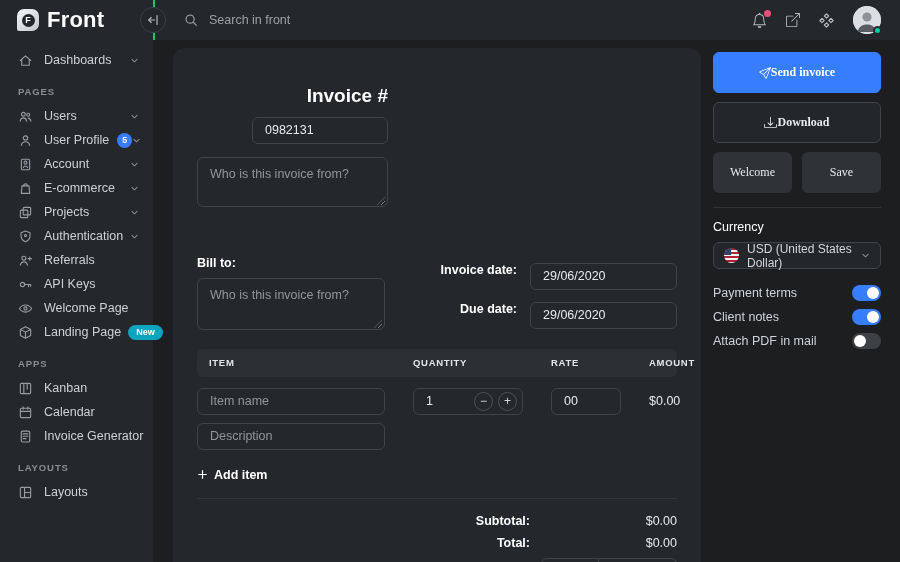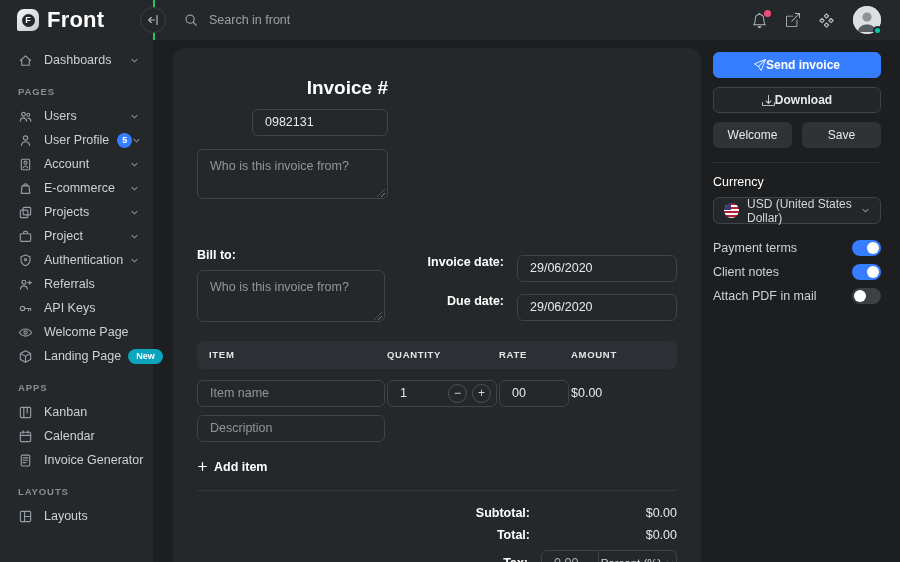--- a/index.html
+++ b/index.html
@@ -44,41 +44,41 @@
       padding:3px 8px;border-radius:10px;line-height:1}
   .nav-header{margin:14px 0 7px;padding:0 18px;font-size:9.5px;font-weight:bold;letter-spacing:.9px;color:#878e94}
   .content{flex:1;display:flex;gap:12px;padding:8px 0 0 20px}
   
   .card{width:528px;background:#25282a;border-radius:12px;padding:30px 24px;height:660px;flex:none}
   .row-top{display:flex;justify-content:space-between}
   .upload{width:148px;height:107px;border:1px dashed #454b50;border-radius:8px;display:flex;
       flex-direction:column;align-items:center;justify-content:center;gap:10px;cursor:pointer}
   .upload-text{font-size:12px;color:#c3c9ce}
   .head-col{width:191px;display:flex;flex-direction:column;align-items:flex-end}
-  .inv-title{font-size:19px;font-weight:bold;color:#fff;margin:0 0 10px;line-height:1.1}
+  .inv-title{font-size:19px;font-weight:bold;color:#fff;margin:8px 0 10px;line-height:1.1}
   .field{background:#25282a;border:1px solid #3f4449;border-radius:6px;color:#e7eaed;font-size:12.5px;
       padding:2px 12px;outline:none;font-family:inherit}
   .field::placeholder{color:#8f969c}
   input.field{height:27px}
   textarea.field{padding:8px 12px;resize:none;line-height:1.3}
   .num-input{width:136px;height:26px;margin-bottom:13px}
   .ta-wrap{position:relative}
   .ta-wrap::after{content:"";position:absolute;right:3px;bottom:5px;width:8px;height:8px;
       background:repeating-linear-gradient(135deg,transparent 0 2px,#767d83 2px 3px);
       clip-path:polygon(100% 0,100% 100%,0 100%)}
   .from-ta{width:191px;height:50px}
   .row-bill{display:flex;justify-content:space-between;margin-top:46px}
   .bill-label{font-size:12.5px;font-weight:bold;color:#fff;margin-bottom:8px}
   .bill-ta{width:188px;height:52px}
   .dates-col{display:flex;flex-direction:column;gap:12px;padding-top:7px}
   .date-row{display:flex;align-items:flex-start;justify-content:flex-end}
   .date-label{font-size:12.5px;font-weight:bold;color:#fff;margin-right:13px}
-  .date-input{width:160px;height:26px}
+  .date-input{width:147px;height:26px}
   .items{margin-top:16px}
-  .thead,.trow{display:grid;grid-template-columns:188px 110px 70px 1fr;column-gap:2px;align-items:center}
+  .thead,.trow{display:grid;grid-template-columns:188px 110px 70px 1fr;column-gap:28px;align-items:center}
   .thead{background:#2c3034;border-radius:6px;height:28px;margin-bottom:11px}
   .th{font-size:9.5px;font-weight:bold;letter-spacing:.7px;color:#e2e6e9}
   .th:first-child{padding-left:12px}
   .item-input,.rate-input{width:100%}
   .qty{height:27px;border:1px solid #3f4449;border-radius:6px;display:flex;align-items:center;padding:0 5px 0 12px}
   .qty-val{font-size:12.5px;color:#e7eaed;flex:1}
   .step-btn{width:19px;height:19px;border-radius:50%;border:1px solid #4a5054;background:none;color:#d4d8dc;
       font-size:12px;line-height:1;display:flex;align-items:center;justify-content:center;padding:0;cursor:pointer}
   .step-btn + .step-btn{margin-left:5px}
   .amount{font-size:12.5px;color:#e7eaed}
@@ -89,22 +89,22 @@
   .summary{margin-top:15px}
   .sum-row{display:flex;align-items:center;justify-content:flex-end;margin-bottom:8px}
   .sum-label{font-size:12.5px;font-weight:bold;color:#fff}
   .sum-val{width:147px;text-align:right;font-size:12.5px;color:#e7eaed}
   .tax-group{display:flex;margin-left:13px}
   .tax-input{width:58px;height:26px;border-radius:6px 0 0 6px;color:#aab0b6}
   .tax-select{width:78px;height:26px;border:1px solid #3f4449;border-left:none;border-radius:0 6px 6px 0;
       display:flex;align-items:center;justify-content:center;gap:5px;font-size:11.5px;color:#d2d6da;cursor:pointer}
   
   .panel{width:168px;padding-top:4px}
-  .btn{width:100%;height:26px;border-radius:6px;font-size:12px;font-weight:600;display:flex;align-items:center;
-      justify-content:center;cursor:pointer;font-family:Liberation Sans, sans-serif}
+  .btn{width:100%;height:41px;border-radius:6px;font-size:12px;font-weight:600;display:flex;align-items:center;
+      justify-content:center;cursor:pointer;font-family:Liberation Serif, serif}
   .btn-primary{background:#377dff;border:1px solid #377dff;color:#fff}
   .btn-outline{margin-top:9px;background:#24272a;border:1px solid #3f4449;color:#e7eaed}
   .btn-row{display:flex;gap:10px;margin-top:9px}
   .btn-soft{flex:1;background:#2f3336;border:none;color:#e7eaed;font-weight:normal}
   .p-hr{height:1px;background:#2f3336;margin:14px 0 12px}
   .p-label{font-size:12.5px;color:#fff;margin-bottom:8px}
   .currency-select{height:27px;border:1px solid #3f4449;border-radius:6px;background:#24272a;display:flex;
       align-items:center;gap:8px;padding:0 10px;cursor:pointer;font-size:12px;color:#d3d7db}
   .currency-select .chev{margin-left:auto;color:#8a9096;display:flex}
   .flag{width:15px;height:15px;border-radius:50%;background:repeating-linear-gradient(#b22234 0 2px,#f5f5f5 2px 4px);
@@ -279,34 +279,20 @@
       <span class="nlabel">Projects</span>
       <span class="chev">
           <svg width="9" height="9" viewBox="0 0 16 16" fill="none" stroke="currentColor" stroke-width="1.8" stroke-linecap="round">
             <path d="M3.5 6 8 10.5 12.5 6"></path>
           </svg>
         </span>
     </div>
     <div class="nav-item">
       <span class="nicon">
           <svg width="15" height="15" viewBox="0 0 16 16" fill="none" stroke="currentColor" stroke-width="1.2" stroke-linejoin="round">
-            <rect x="2.5" y="5" width="11" height="8.2" rx="1.2"></rect>
-            <path d="M6 5V3.7c0-.7.5-1.2 1.2-1.2h1.6c.7 0 1.2.5 1.2 1.2V5"></path>
-          </svg>
-        </span>
-      <span class="nlabel">Project</span>
-      <span class="chev">
-          <svg width="9" height="9" viewBox="0 0 16 16" fill="none" stroke="currentColor" stroke-width="1.8" stroke-linecap="round">
-            <path d="M3.5 6 8 10.5 12.5 6"></path>
-          </svg>
-        </span>
-    </div>
-    <div class="nav-item">
-      <span class="nicon">
-          <svg width="15" height="15" viewBox="0 0 16 16" fill="none" stroke="currentColor" stroke-width="1.2" stroke-linejoin="round">
             <path d="M8 2.2l4.8 1.7v3.3c0 3-1.9 5.3-4.8 6.5-2.9-1.2-4.8-3.5-4.8-6.5V3.9z"></path>
             <circle cx="8" cy="7" r="1.1"></circle>
           </svg>
         </span>
       <span class="nlabel">Authentication</span>
       <span class="chev">
           <svg width="9" height="9" viewBox="0 0 16 16" fill="none" stroke="currentColor" stroke-width="1.8" stroke-linecap="round">
             <path d="M3.5 6 8 10.5 12.5 6"></path>
           </svg>
         </span>

